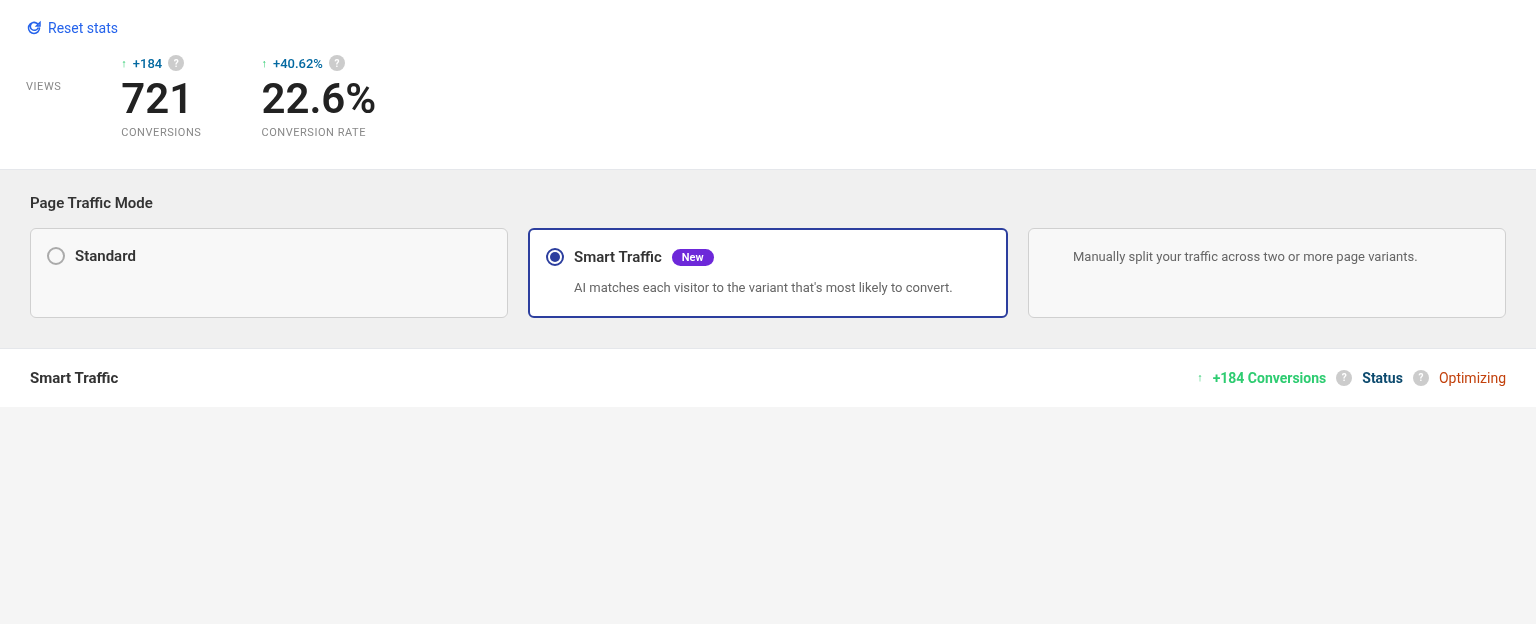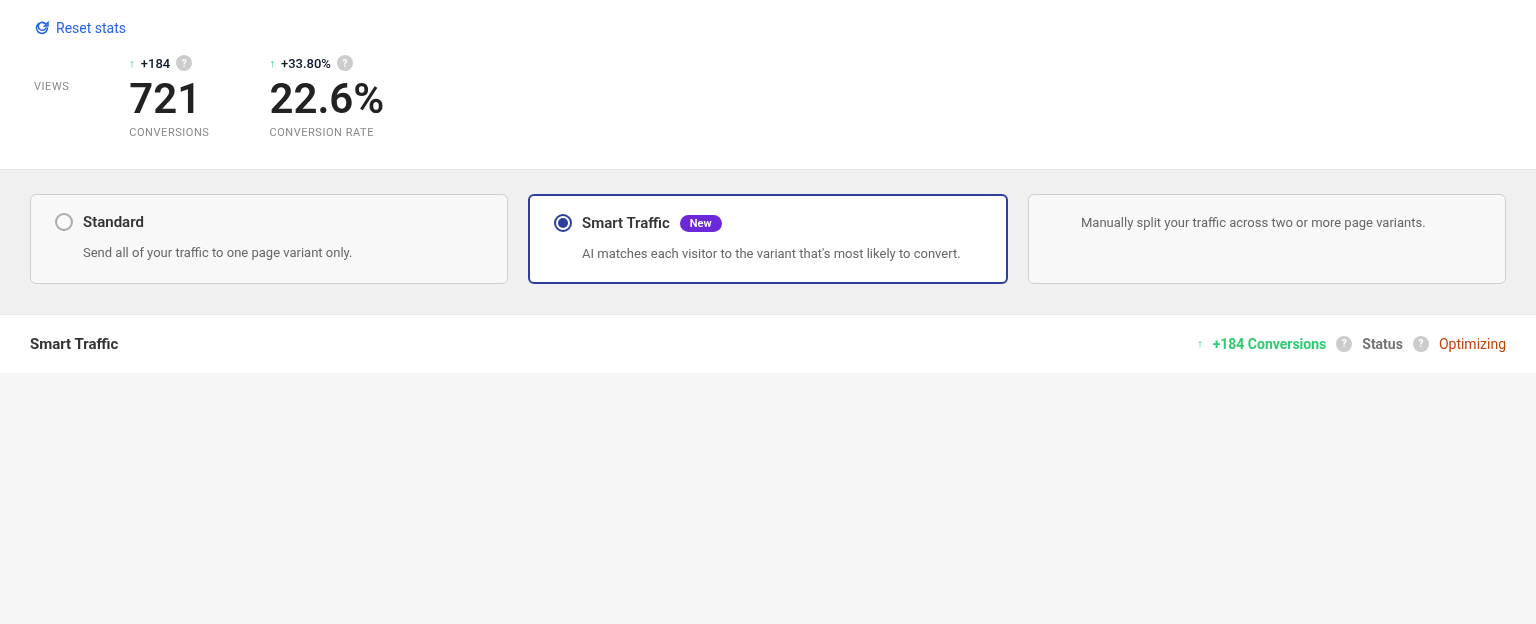--- a/index.html
+++ b/index.html
@@ -4,21 +4,21 @@
   <style>
     * { box-sizing: border-box; margin: 0; padding: 0; }
     body {
       font-family: -apple-system, BlinkMacSystemFont, 'Segoe UI', Roboto, sans-serif;
       background: #f5f5f5;
       color: #333;
     }
 
     .top-section {
       background: #fff;
-      padding: 20px 30px 30px 34px;
+      padding: 20px 30px 30px 26px;
     }
 
     .reset-stats {
       display: flex;
       align-items: center;
       gap: 6px;
       color: #2563eb;
       font-size: 14px;
       cursor: pointer;
       margin-bottom: 16px;
@@ -38,21 +38,21 @@
 
     .stat-delta-row {
       display: flex;
       align-items: center;
       gap: 6px;
       margin-bottom: 2px;
       min-height: 22px;
     }
 
     .stat-delta {
-      color: #0f172a;
+      color: #0369a1;
       font-size: 13px;
       font-weight: 500;
       text-align: right;
     }
 
     .help-icon {
       width: 16px;
       height: 16px;
       border-radius: 50%;
       background: #ccc;
@@ -101,21 +101,21 @@
     .traffic-options {
       display: flex;
       gap: 20px;
     }
 
     .traffic-card {
       flex: 1;
       background: #f8f8f8;
       border: 1.5px solid #d0d0d0;
       border-radius: 6px;
-      padding: 18px 24px;
+      padding: 18px 16px;
       cursor: pointer;
     }
 
     .traffic-card.selected {
       border: 2.5px solid #2c3e9e;
       background: #fff;
     }
 
     .card-header {
       display: flex;
@@ -191,21 +191,21 @@
 
     .conversions-positive {
       color: #2ecc71;
       font-size: 14px;
       font-weight: 700;
     }
 
     .status-label {
       font-size: 14px;
       font-weight: 700;
-      color: #737373;
+      color: #0c4a6e;
     }
 
     .status-value {
       font-size: 14px;
       color: #c2410c;
     }
 
     .arrow-up {
       font-size: 11px;
       color: #2ecc71;
@@ -236,41 +236,41 @@
         <span class="stat-delta">+184</span>
         <div class="help-icon">?</div>
       </div>
       <div class="stat-value">721</div>
       <div class="stat-label">CONVERSIONS</div>
     </div>
 
     <div class="stat-item">
       <div class="stat-delta-row">
         <span class="arrow-up">↑</span>
-        <span class="stat-delta">+33.80%</span>
+        <span class="stat-delta">+40.62%</span>
         <div class="help-icon">?</div>
       </div>
       <div class="stat-value">22.6%</div>
       <div class="stat-label">CONVERSION RATE</div>
     </div>
   </div>
 </div>
 
 <div class="divider"></div>
 
 <div class="traffic-section">
+  <div class="section-title">Page Traffic Mode</div>
 
   <div class="traffic-options">
 
     <div class="traffic-card">
       <div class="card-header">
         <div class="radio-outer"></div>
         <span class="card-title">Standard</span>
       </div>
-      <div class="card-description">Send all of your traffic to one page variant only.</div>
     </div>
 
     <div class="traffic-card selected">
       <div class="card-header">
         <div class="radio-outer checked">
           <div class="radio-inner"></div>
         </div>
         <span class="card-title">Smart Traffic</span>
         <span class="new-badge">New</span>
       </div>

